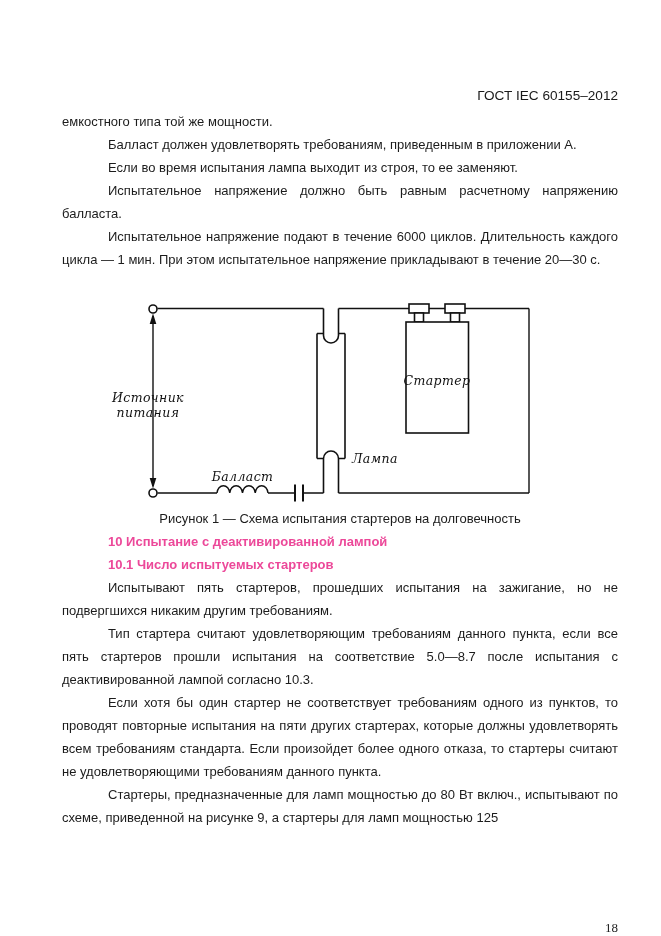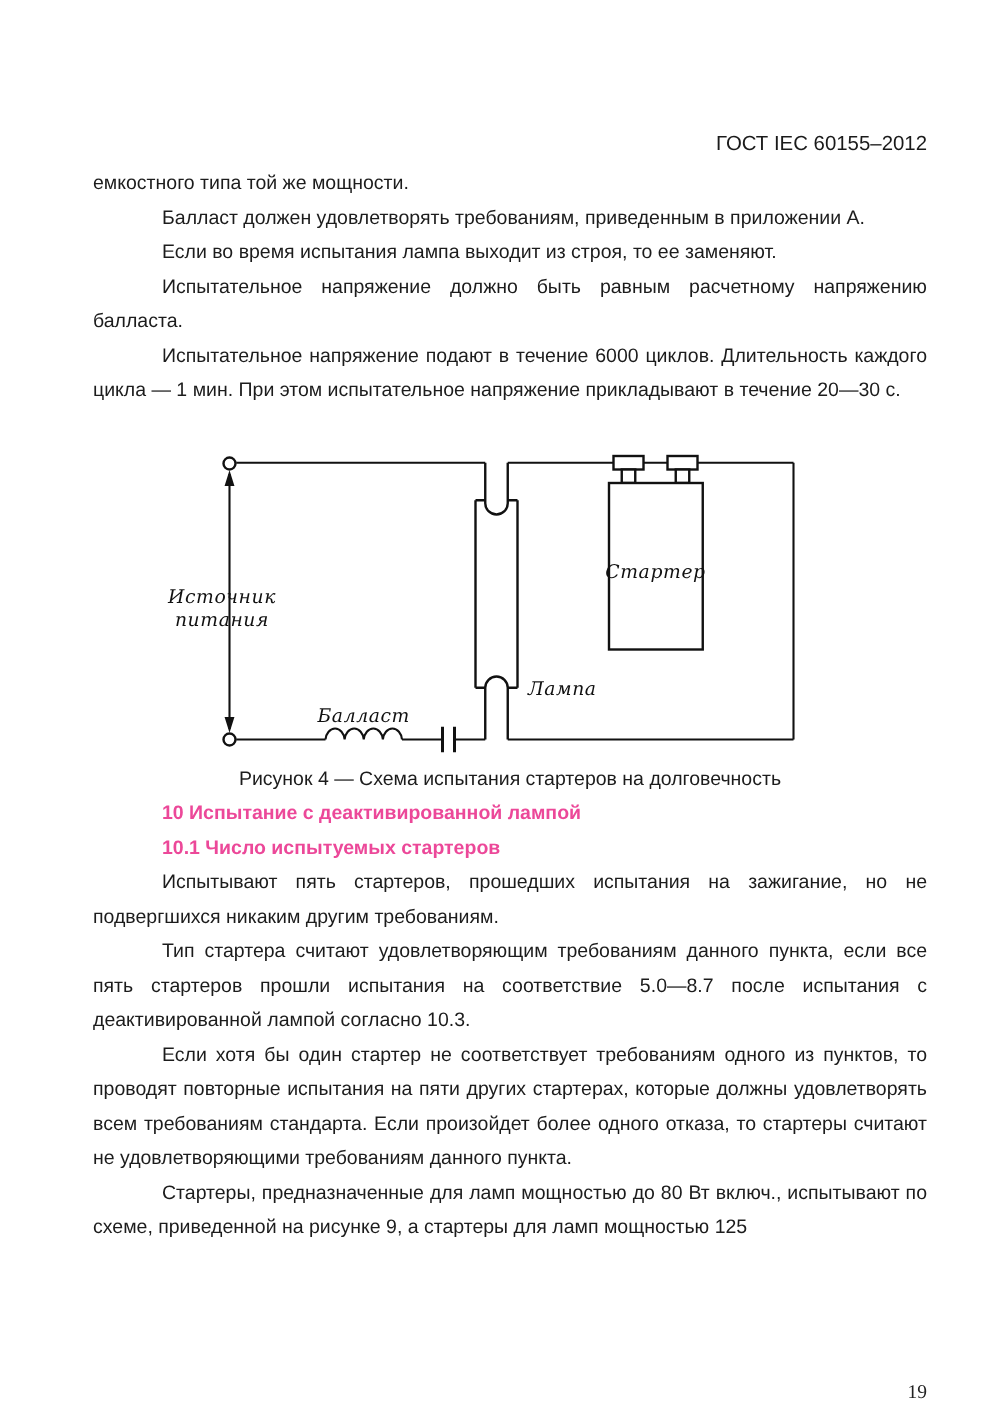--- a/index.html
+++ b/index.html
@@ -127,25 +127,25 @@
     <rect class="dfillwhite" x="406" y="274" width="62.5" height="111"></rect>
 
     <text class="dlabel" x="148" y="354" text-anchor="middle">Источник</text>
     <text class="dlabel" x="148" y="369" text-anchor="middle">питания</text>
     <text class="dlabel" x="242.5" y="433" text-anchor="middle">Балласт</text>
     <text class="dlabel" x="352" y="415">Лампа</text>
     <text class="dlabel" x="437" y="337" text-anchor="middle">Стартер</text>
   </svg>
 
   <div class="textblock" id="bottom-text">
-    <p class="caption">Рисунок 4 — Схема испытания стартеров на долговечность</p>
+    <p class="caption">Рисунок 1 — Схема испытания стартеров на долговечность</p>
     <p class="heading">10 Испытание с деактивированной лампой</p>
     <p class="heading">10.1 Число испытуемых стартеров</p>
     <p class="indent justify">Испытывают пять стартеров, прошедших испытания на зажигание, но не подвергшихся никаким другим требованиям.</p>
     <p class="indent justify">Тип стартера считают удовлетворяющим требованиям данного пункта, если все пять стартеров прошли испытания на соответствие 5.0—8.7 после испытания с деактивированной лампой согласно 10.3.</p>
     <p class="indent justify">Если хотя бы один стартер не соответствует требованиям одного из пунктов, то проводят повторные испытания на пяти других стартерах, которые должны удовлетворять всем требованиям стандарта. Если произойдет более одного отказа, то стартеры считают не удовлетворяющими требованиям данного пункта.</p>
     <p class="indent justify">Стартеры, предназначенные для ламп мощностью до 80 Вт включ., испытывают по схеме, приведенной на рисунке 9, а стартеры для ламп мощностью 125</p>
   </div>
 
-  <div class="page-number">19</div>
+  <div class="page-number">18</div>
 
   <div class="bottom-strip"></div>
 </div>
 
 </body></html>

